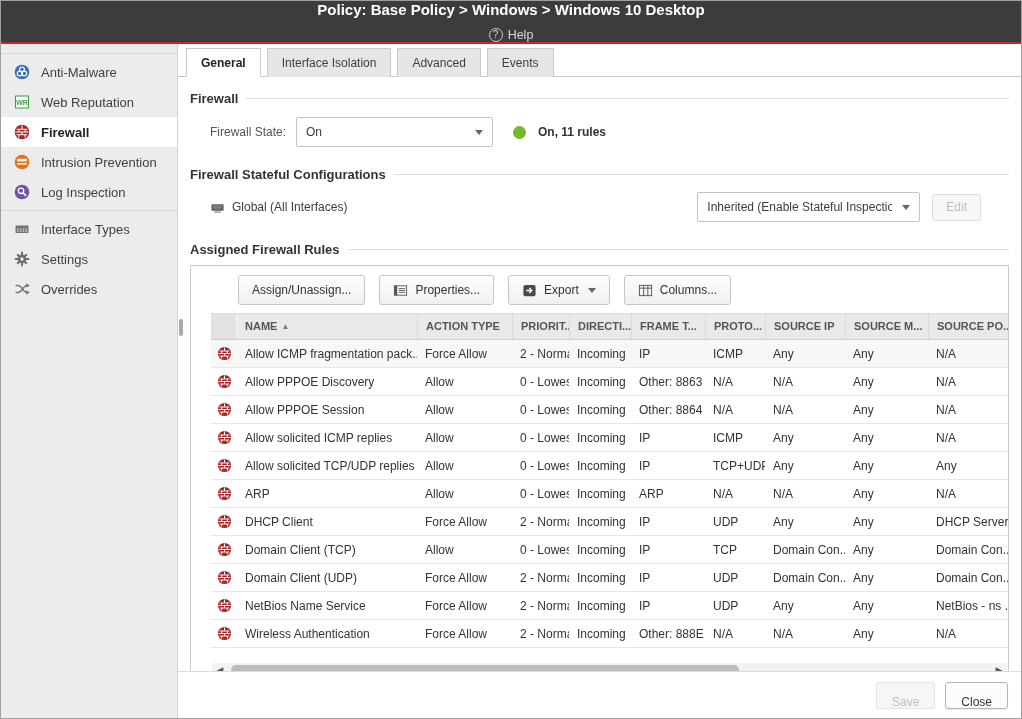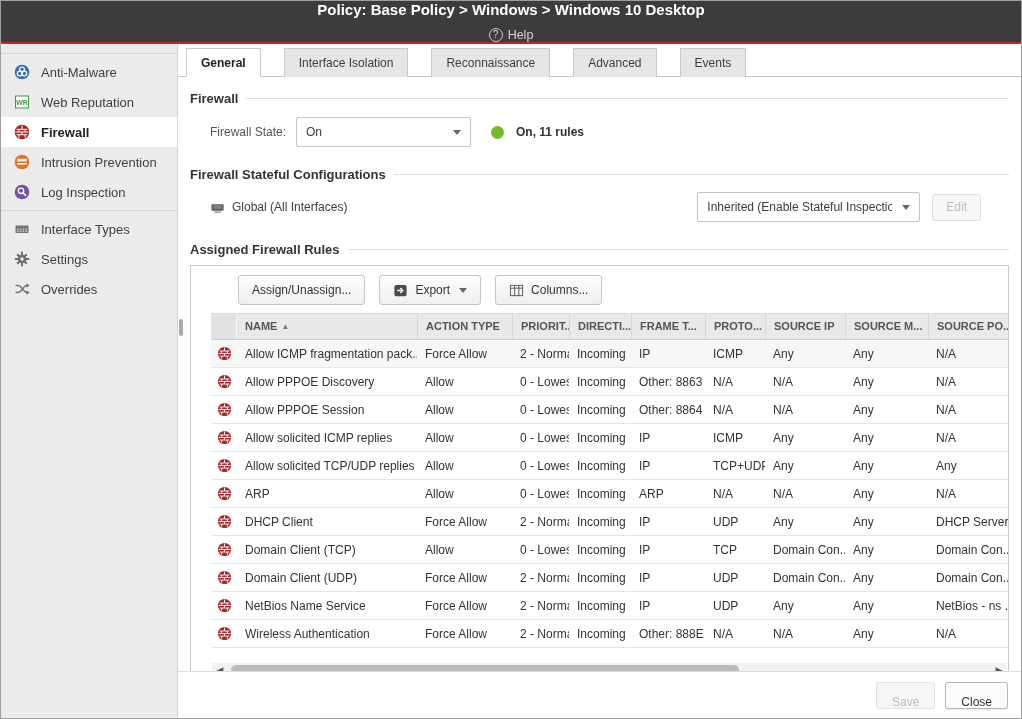--- a/index.html
+++ b/index.html
@@ -17,21 +17,21 @@
   .main { display:flex; height:674px; }
   .sidebar { width:177px; background:#ececec; border-right:1px solid #d2d2d2; padding-top:6px; flex:none; }
   .side-item { display:flex; align-items:center; gap:11px; padding:7px 0 7px 13px; font-size:13px; color:#3f3f3f; cursor:pointer; }
   .side-item.selected { background:#fff; font-weight:bold; color:#222; }
   .side-divider { height:1px; background:#d7d7d7; margin:3px 0; }
   .sicon { width:16px; height:16px; flex:none; display:inline-flex; }
 
   .content { flex:1; display:flex; flex-direction:column; background:#fff; min-width:0; }
 
   
-  .tabstrip { padding:4px 0 0 8px; border-bottom:1px solid #c9c9c9; display:flex; gap:23px; }
+  .tabstrip { padding:4px 0 0 8px; border-bottom:1px solid #c9c9c9; display:flex; gap:6px; }
   .tab { background:#e6e6e6; border:1px solid #c9c9c9; border-bottom:none; padding:0 14px; height:29px; line-height:28px; font-size:12px; color:#3d3d3d; cursor:pointer; margin-bottom:-1px; }
   .tab.active { background:#fff; font-weight:bold; color:#222; border-bottom:1px solid #fff; }
 
   
   .page { flex:1; padding:8px 12px 0 12px; overflow:hidden; }
   .sec-head { display:flex; align-items:center; gap:8px; font-size:13px; font-weight:bold; color:#333; }
   .sec-head .rule { flex:1; height:1px; background:#ddd; }
   .indent { margin-left:20px; }
 
   .row-flex { display:flex; align-items:center; }
@@ -198,34 +198,33 @@
             </svg>
         </span>
         <span>Overrides</span>
       </div>
     </div>
 
     <div class="content">
       <div class="tabstrip">
         <div class="tab active">General</div>
         <div class="tab">Interface Isolation</div>
-        <div class="tab">Reconnaissance</div>
         <div class="tab">Advanced</div>
         <div class="tab">Events</div>
       </div>
 
       <div class="page">
 
         <div class="sec-head" style="margin-top:6px;">
           <span>Firewall</span>
             <span class="rule"></span>
         </div>
         <div class="row-flex indent" style="margin-top:11px;">
           <span class="lbl" style="width:86px;">Firewall State:</span>
-          <div class="select" style="width:175px;">
+          <div class="select" style="width:197px;">
             <span>On</span>
             <span class="caret"></span>
           </div>
           <span class="statedot" style="margin-left:20px;"></span>
           <span class="statetext" style="margin-left:12px;">On, 11 rules</span>
         </div>
 
         <div class="sec-head" style="margin-top:20px;">
           <span>Firewall Stateful Configurations</span>
             <span class="rule"></span>
@@ -254,20 +253,30 @@
           <span>Assigned Firewall Rules</span>
             <span class="rule"></span>
         </div>
 
         <div class="table-wrap">
           <div class="toolbar">
             <button class="btn">Assign/Unassign...</button>
             <button class="btn">
               <span class="ticon">
                 <svg width="15" height="15" viewBox="0 0 16 16">
+                    <rect x="1.5" y="3" width="13" height="10" fill="#fff" stroke="#555"></rect>
+                    <rect x="1.5" y="3" width="3" height="10" fill="#555"></rect>
+                    <path d="M6 6h7M6 8h7M6 10h7" stroke="#555" stroke-width="1"></path>
+                  </svg>
+              </span>
+              <span>Properties...</span>
+            </button>
+            <button class="btn">
+              <span class="ticon">
+                <svg width="15" height="15" viewBox="0 0 16 16">
                     <rect x="1.5" y="2" width="13" height="12" rx="2" fill="#4a4a4a"></rect>
                     <path d="M4.5 8h5.5M7.8 5.3L10.5 8l-2.7 2.7" stroke="#fff" stroke-width="1.4" fill="none"></path>
                   </svg>
               </span>
               <span>Export</span>
               <span class="caret" style="margin-left:2px;"></span>
             </button>
             <button class="btn">
               <span class="ticon">
                 <svg width="15" height="15" viewBox="0 0 16 16">

